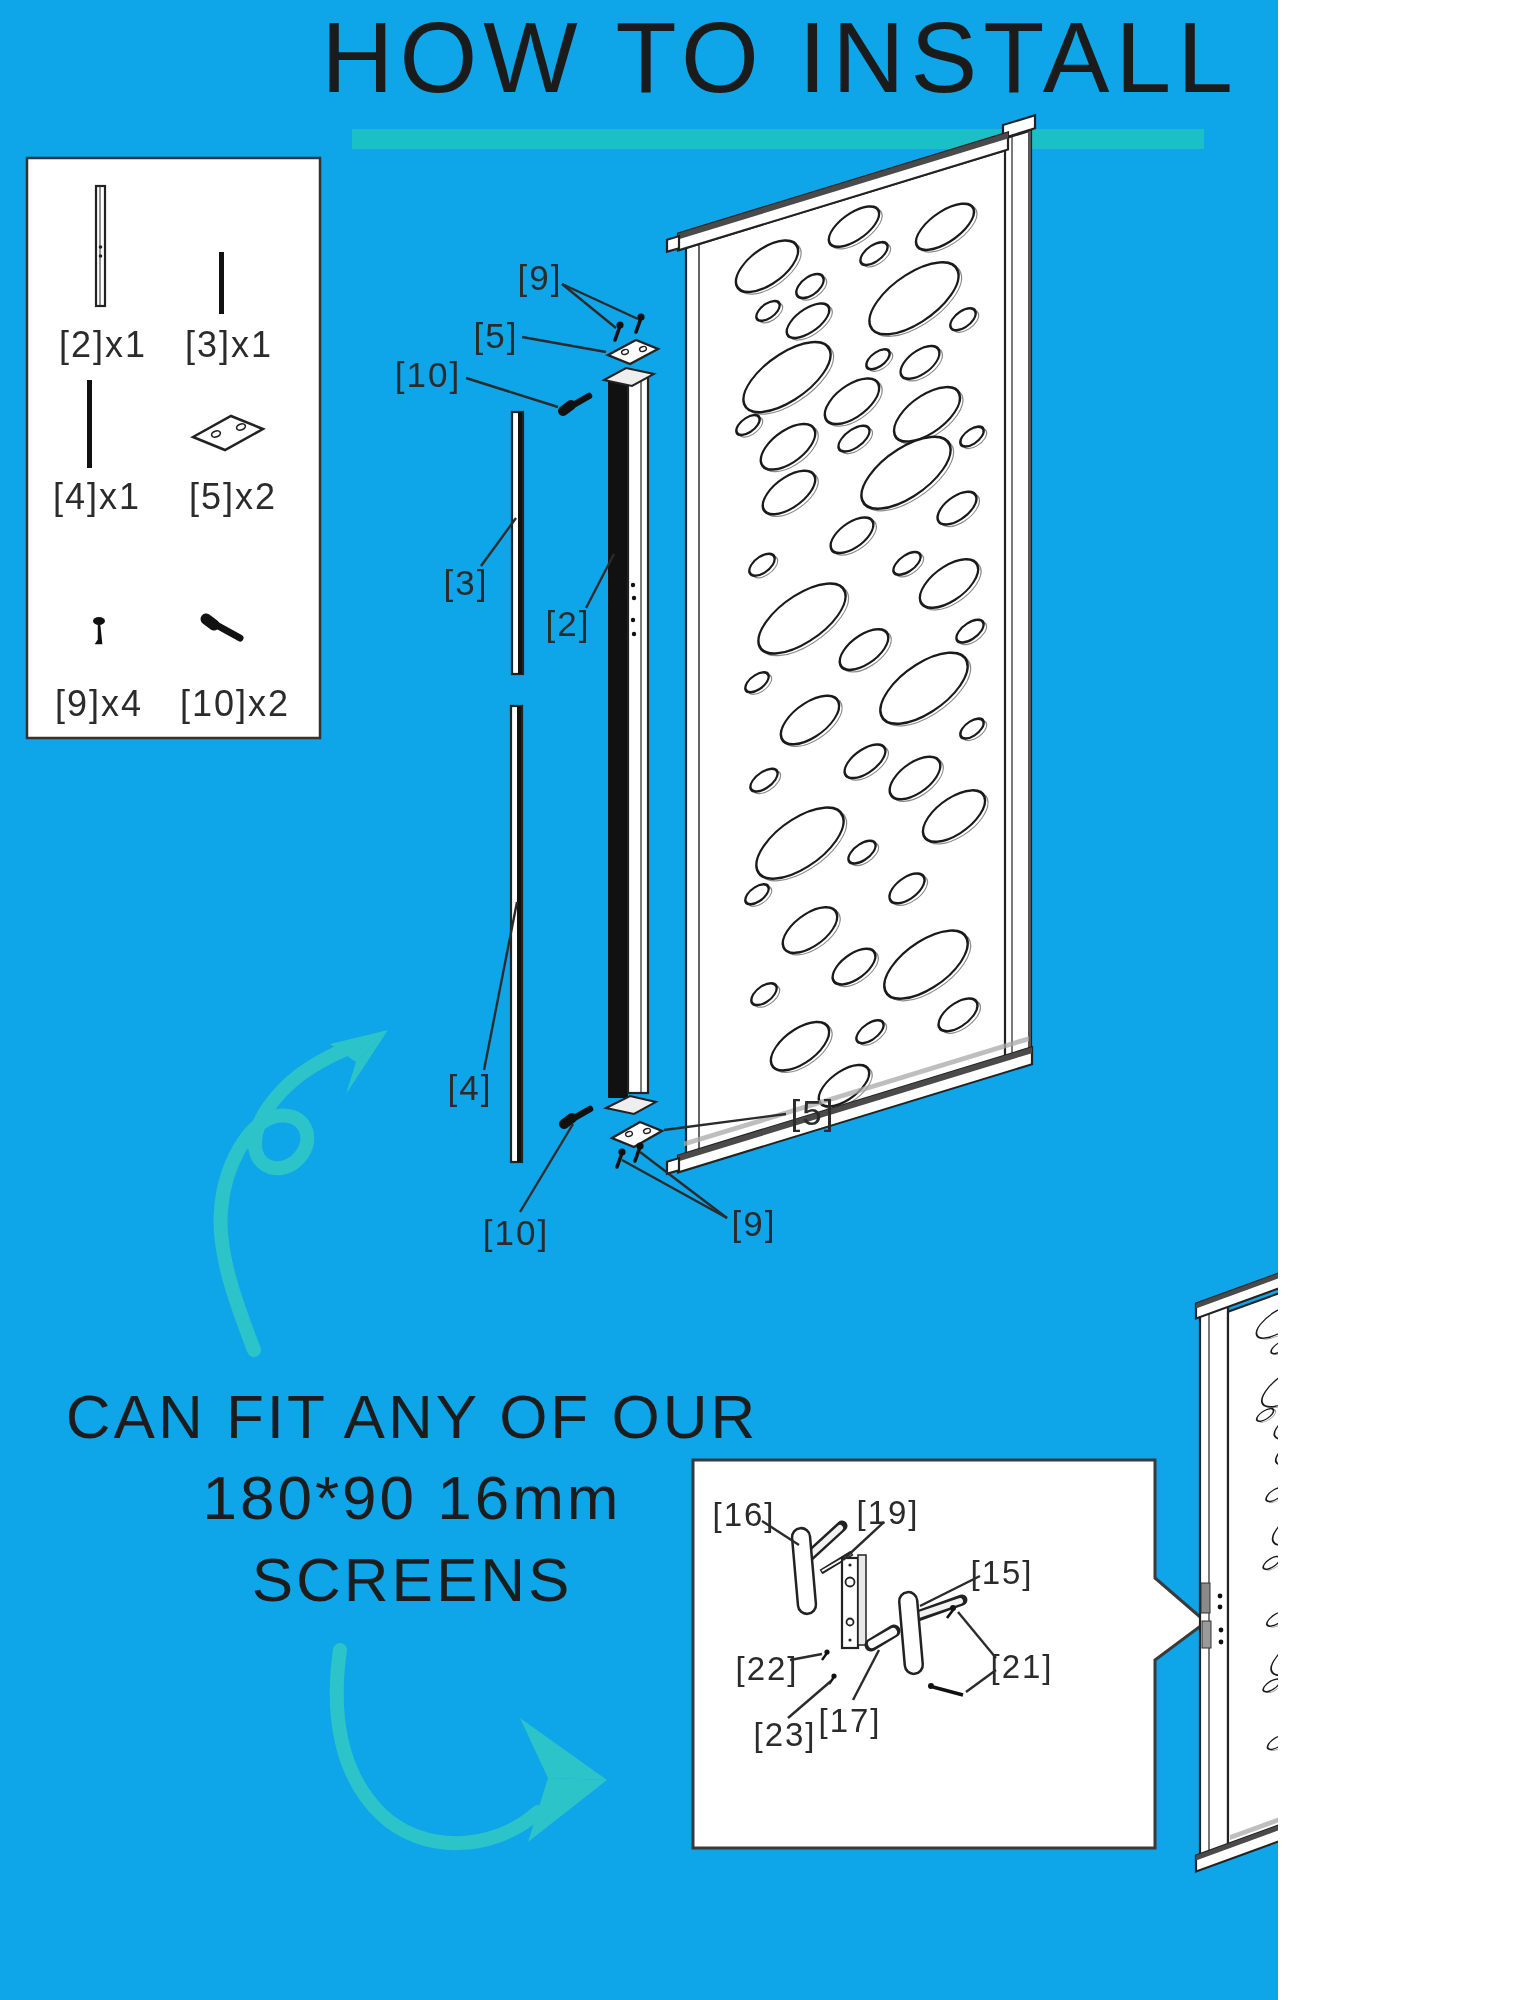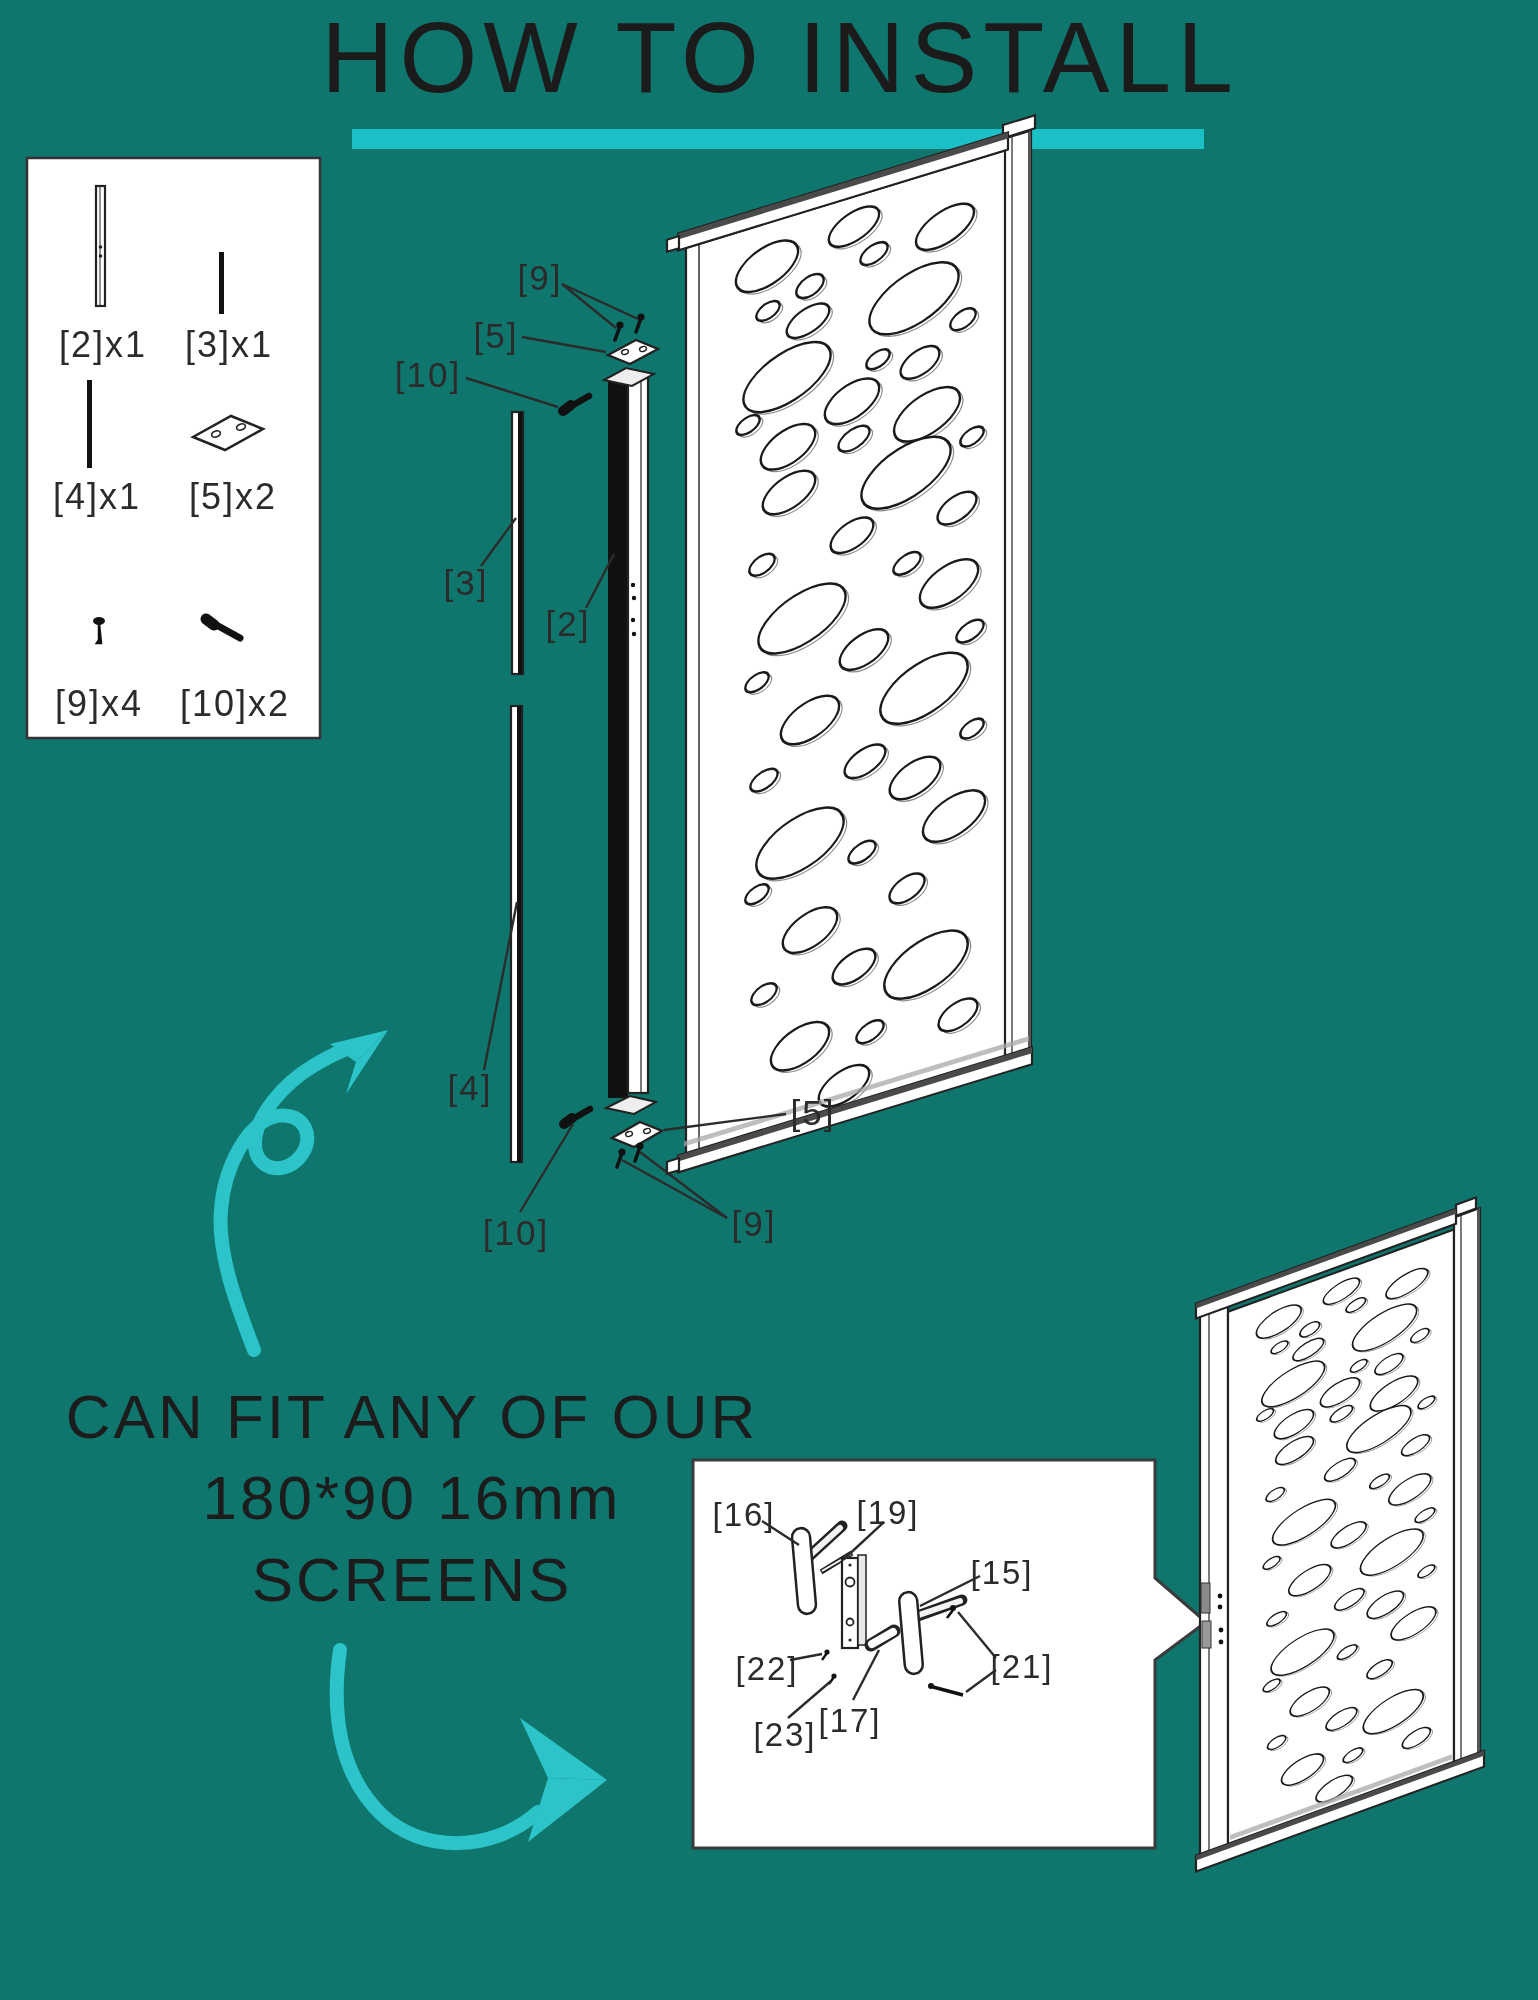--- a/index.html
+++ b/index.html
@@ -1,16 +1,16 @@
 <!DOCTYPE html>
 <html><head>
 <meta charset="utf-8">
 <style>
   html,body{margin:0;padding:0;background:#ffffff;}
-  .page{position:relative;width:1538px;height:2000px;background:#0f766e;overflow:hidden;
+  .page{position:relative;width:1278px;height:2000px;background:#0ea5e9;overflow:hidden;
         font-family:"Liberation Sans", sans-serif;}
   svg{display:block;}
   .title-text{font-family:"Liberation Sans",sans-serif;font-weight:300;fill:#1b1b1b;letter-spacing:6px;}
   .caption-text{font-family:"Liberation Sans",sans-serif;font-weight:300;fill:#1c1c1c;letter-spacing:3px;}
   .dlabel{font-family:"Liberation Sans",sans-serif;fill:#2b2b2b;letter-spacing:2px;}
   .leader{stroke:#2b2b2b;stroke-width:2.4;fill:none;}
   .frame{fill:#ffffff;stroke:#222222;stroke-width:2.2;}
   .dark{fill:#111111;}
 </style>
 </head>

